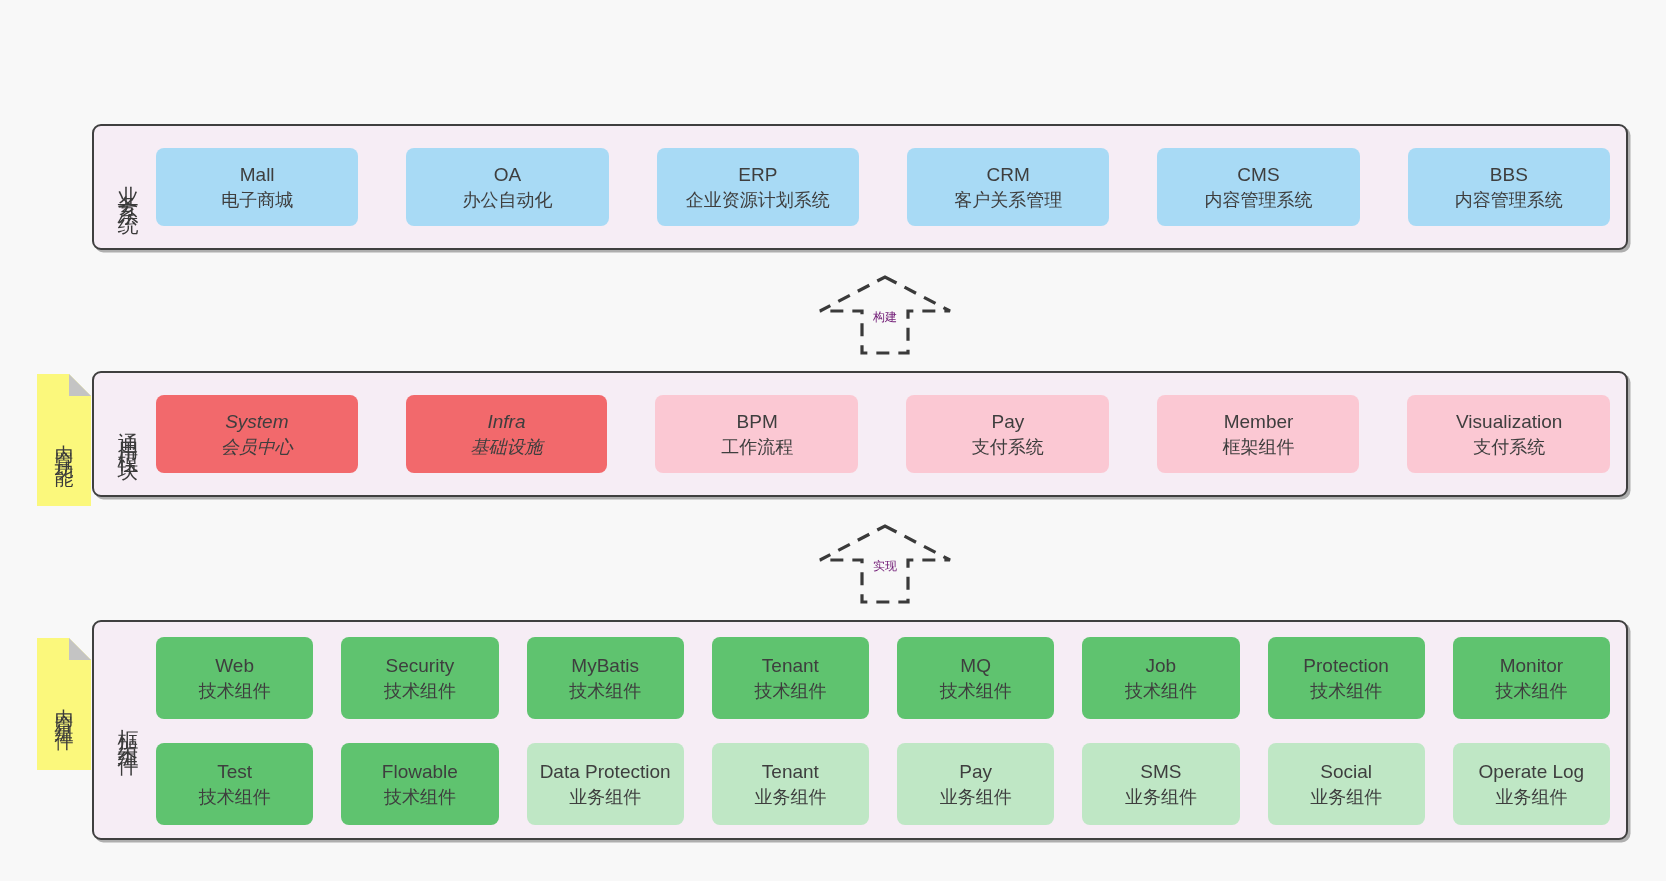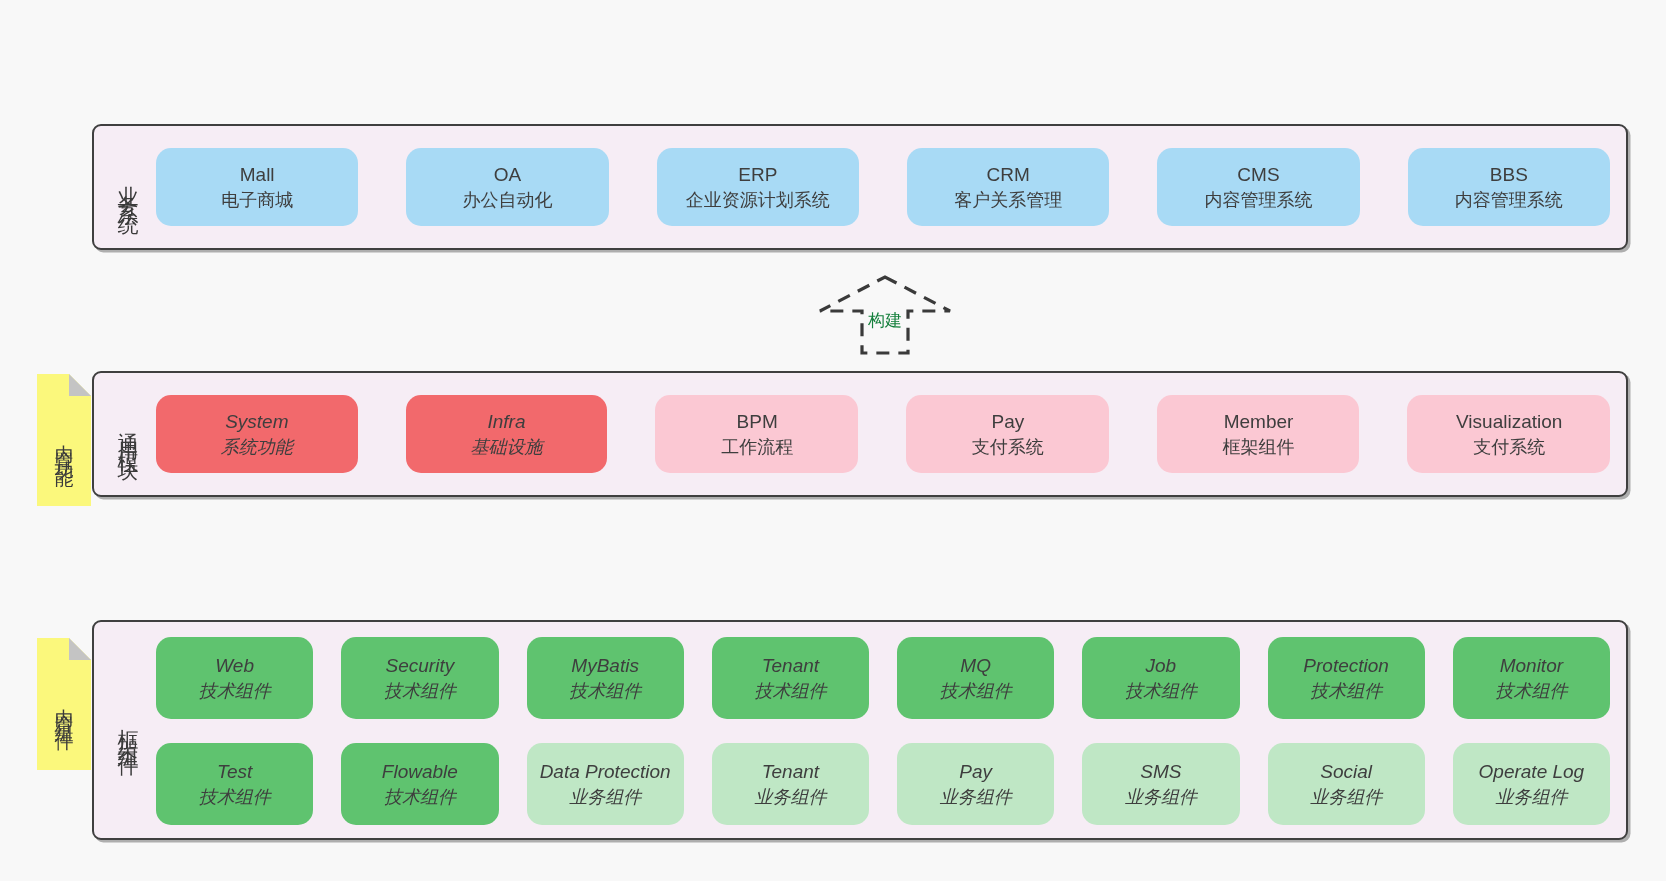--- a/index.html
+++ b/index.html
@@ -53,26 +53,25 @@
   .row .box { flex: 1; height: 78px; }
 
   .grid {
     flex: 1;
     display: grid;
     grid-template-columns: repeat(8, 1fr);
     grid-template-rows: 82px 82px;
     column-gap: 28px;
     row-gap: 24px;
     padding: 15px 16px 5px 4px;
-    font-style: italic;
   }
 
   
   .box {
-    border-radius: 15px;
+    border-radius: 8px;
     display: flex;
     flex-direction: column;
     align-items: center;
     justify-content: center;
     text-align: center;
     padding: 0 12px;
   }
   .box-title { font-size: 19px; line-height: 27px; }
   .box-sub   { font-size: 18px; line-height: 25px; }
   .blue       { background: #a8daf5; }
@@ -122,22 +121,22 @@
   #arrow-build     { top: 275px; }
   #arrow-implement { top: 524px; }
   .arrow svg { display: block; width: 140px; height: 80px; }
   .arrow-label {
     position: absolute;
     left: 50%;
     top: 33px;
     transform: translateX(-50%);
     background: #f8f8f8;
     padding: 1px 4px;
-    font-size: 17px;
-    color: #15803d;
+    font-size: 12px;
+    color: #701a75;
     white-space: nowrap;
   }
 </style>
 </head>
 <body>
 
 <div id="stage">
 
   <div class="section" id="section-business">
     <div class="v-label">业务系统</div>
@@ -178,21 +177,21 @@
 
   <div class="sticky" id="sticky-modules">
     <span class="fold"></span>
     <span class="sticky-text">内置功能</span>
   </div>
   <div class="section" id="section-modules">
     <div class="v-label">通用模块</div>
     <div class="row">
       <div class="box red">
         <div class="box-title">System</div>
-        <div class="box-sub">系统功能</div>
+        <div class="box-sub">会员中心</div>
       </div>
       <div class="box red">
         <div class="box-title">Infra</div>
         <div class="box-sub">基础设施</div>
       </div>
       <div class="box pink">
         <div class="box-title">BPM</div>
         <div class="box-sub">工作流程</div>
       </div>
       <div class="box pink">
@@ -203,20 +202,26 @@
         <div class="box-title">Member</div>
         <div class="box-sub">框架组件</div>
       </div>
       <div class="box pink">
         <div class="box-title">Visualization</div>
         <div class="box-sub">支付系统</div>
       </div>
     </div>
   </div>
 
+  <div class="arrow" id="arrow-implement">
+    <svg viewBox="0 0 140 80">
+      <polygon points="70,2 135,36 93,36 93,78 47,78 47,36 5,36" fill="none" stroke="#3a3a3a" stroke-width="3.2" stroke-dasharray="13 9"></polygon>
+    </svg>
+    <span class="arrow-label">实现</span>
+  </div>
 
   <div class="sticky" id="sticky-components">
     <span class="fold"></span>
     <span class="sticky-text">内置组件</span>
   </div>
   <div class="section" id="section-components">
     <div class="v-label">框架组件</div>
     <div class="grid">
       <div class="box green">
         <div class="box-title">Web</div>

